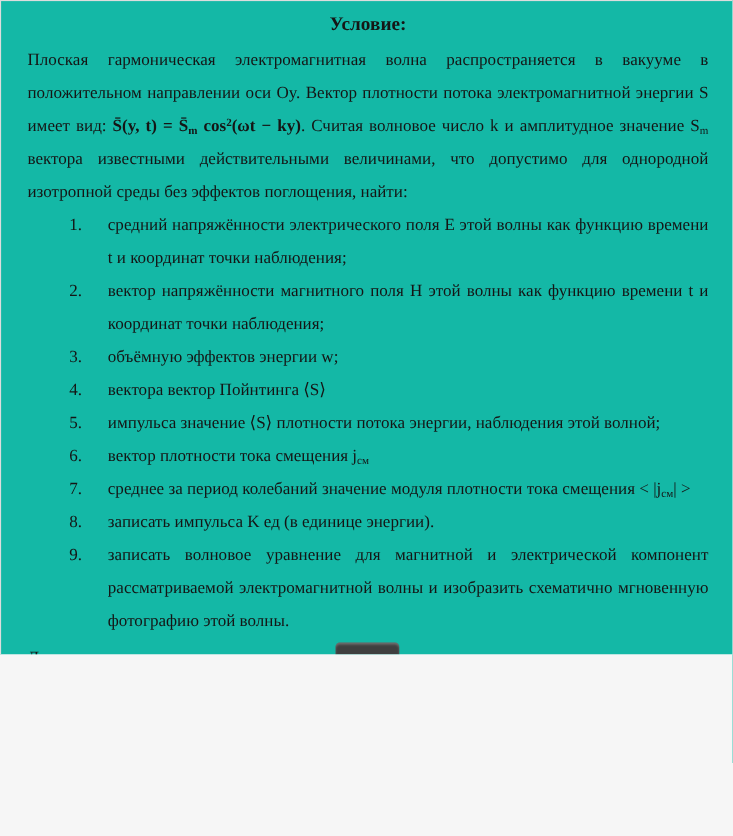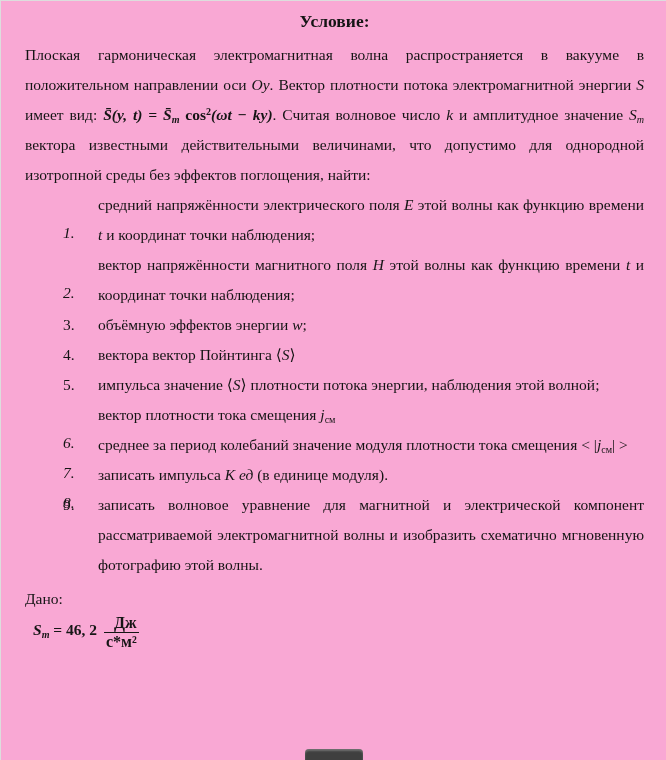--- a/index.html
+++ b/index.html
@@ -1,20 +1,20 @@
 <!DOCTYPE html>
 <html lang="ru"><head>
 <meta charset="utf-8">
 <style>
   html,body{margin:0;padding:0;background:#f6f6f6;}
   .page{
     position:relative;
-    width:666px;height:760px;
+    width:666px;height:595px;
     box-sizing:border-box;
-    background:#f9a8d4;
+    background:#14b8a6;
     border-top:1px solid #ddd;
     border-left:1px solid #ddd;
     padding:6px 22px 0 24px;
     font-family:"Liberation Serif","DejaVu Serif",serif;
     color:#151515;
     font-size:15.5px;
     overflow:hidden;
   }
   .title{
     margin:4px 0 8px 0;
@@ -28,21 +28,21 @@
     line-height:30px;
   }
   .list{margin-left:36px;}
   .item{
     position:relative;
     padding-left:37px;
     text-align:justify;
     line-height:30px;
   }
   .inum{position:absolute;left:2px;}
-  .i{font-style:italic;margin-top:28px;}
+  .i{}
   .b{font-weight:bold;}
   .sub{font-size:0.65em;vertical-align:-0.3em;line-height:0;}
   .sup{font-size:0.65em;vertical-align:0.45em;line-height:0;}
   .dano-label{
     font-weight:normal;
     line-height:30px;
     margin-top:4px;
   }
   .dano-line{
     font-weight:bold;
@@ -81,21 +81,21 @@
   <p class="para"><span>Плоская гармоническая электромагнитная волна распространяется в вакууме в положительном направлении оси </span><span class="i">Oy</span><span>. Вектор плотности потока электромагнитной энергии </span><span class="i">S</span><span> имеет вид:  </span><span class="i b">S̄(y, t) = </span><span class="i b">S̄</span><span class="i b sub">m</span><span class="b"> cos</span><span class="b sup">2</span><span class="i b">(ωt − ky)</span><span>. Считая волновое число </span><span class="i">k</span><span> и амплитудное значение </span><span class="i">S</span><span class="i sub">m</span><span> вектора известными действительными величинами, что допустимо для однородной изотропной среды без эффектов поглощения, найти:</span></p>
 
   <div class="list">
       <div class="item"><span class="inum i">1.</span><span><span>средний напряжённости электрического поля </span><span class="i">E</span><span> этой волны как функцию времени </span><span class="i">t</span><span> и координат точки наблюдения;</span></span></div>
       <div class="item"><span class="inum i">2.</span><span><span>вектор напряжённости магнитного поля </span><span class="i">H</span><span> этой волны как функцию времени </span><span class="i">t</span><span> и координат точки наблюдения;</span></span></div>
       <div class="item"><span class="inum">3.</span><span><span>объёмную эффектов энергии </span><span class="i">w</span><span>;</span></span></div>
       <div class="item"><span class="inum">4.</span><span><span>вектора вектор Пойнтинга ⟨</span><span class="i">S</span><span>⟩</span></span></div>
       <div class="item"><span class="inum">5.</span><span><span>импульса значение ⟨</span><span class="i">S</span><span>⟩ плотности потока энергии, наблюдения этой волной;</span></span></div>
       <div class="item"><span class="inum i">6.</span><span><span>вектор плотности тока смещения </span><span class="i">j</span><span class="sub">см</span></span></div>
       <div class="item"><span class="inum i">7.</span><span><span>среднее за период колебаний значение модуля плотности тока смещения &lt; |</span><span class="i">j</span><span class="sub">см</span><span>| &gt;</span></span></div>
-      <div class="item"><span class="inum i">8.</span><span><span>записать импульса </span><span class="i">K ед</span><span> (в единице модуля).</span></span></div>
+      <div class="item"><span class="inum i">8.</span><span><span>записать импульса </span><span class="i">K ед</span><span> (в единице энергии).</span></span></div>
       <div class="item"><span class="inum">9.</span><span><span>записать волновое уравнение для магнитной и электрической компонент рассматриваемой электромагнитной волны и изобразить схематично мгновенную фотографию этой волны.</span></span></div>
     </div>
 
   <div class="dano-label">Дано:</div>
 
   <div>
       <div class="dano-line"><span class="i b">S</span><span class="i b sub">m</span><span class="b"> = 46, 2 </span><span class="frac"><span class="fnum">Дж</span><span class="fden">с*м²</span></span></div>
     </div>
 
   <div class="smudge"></div>

